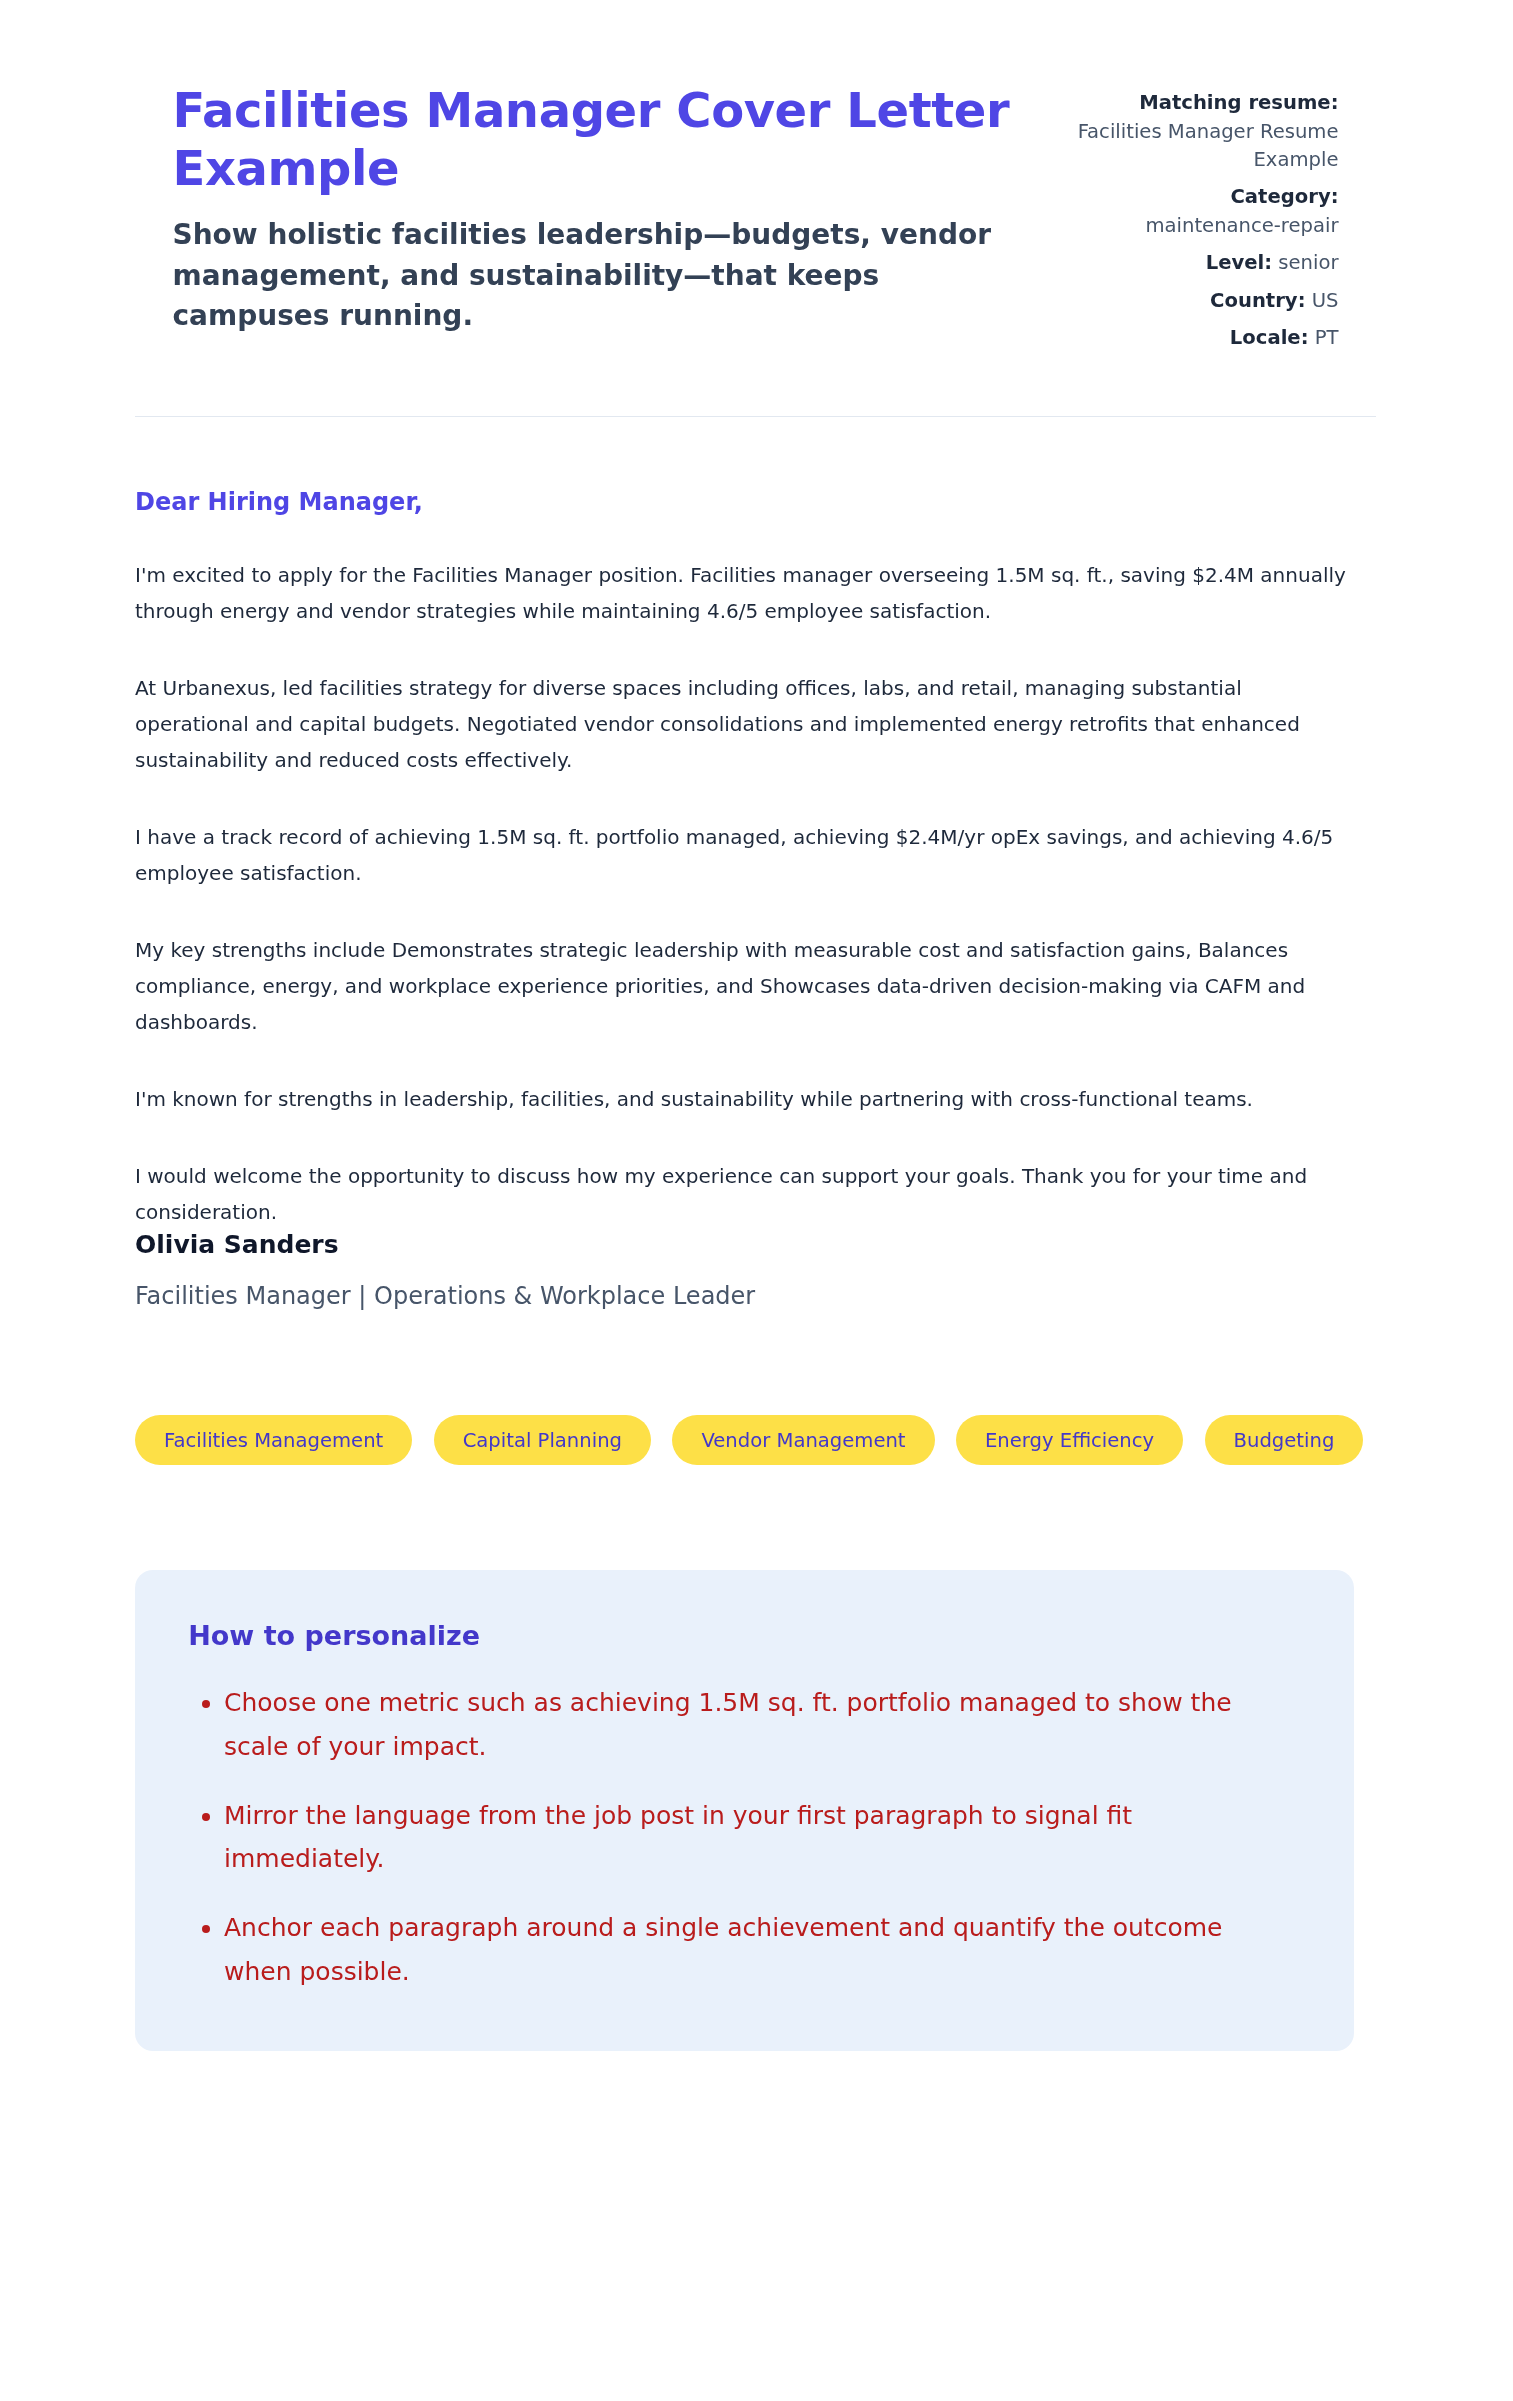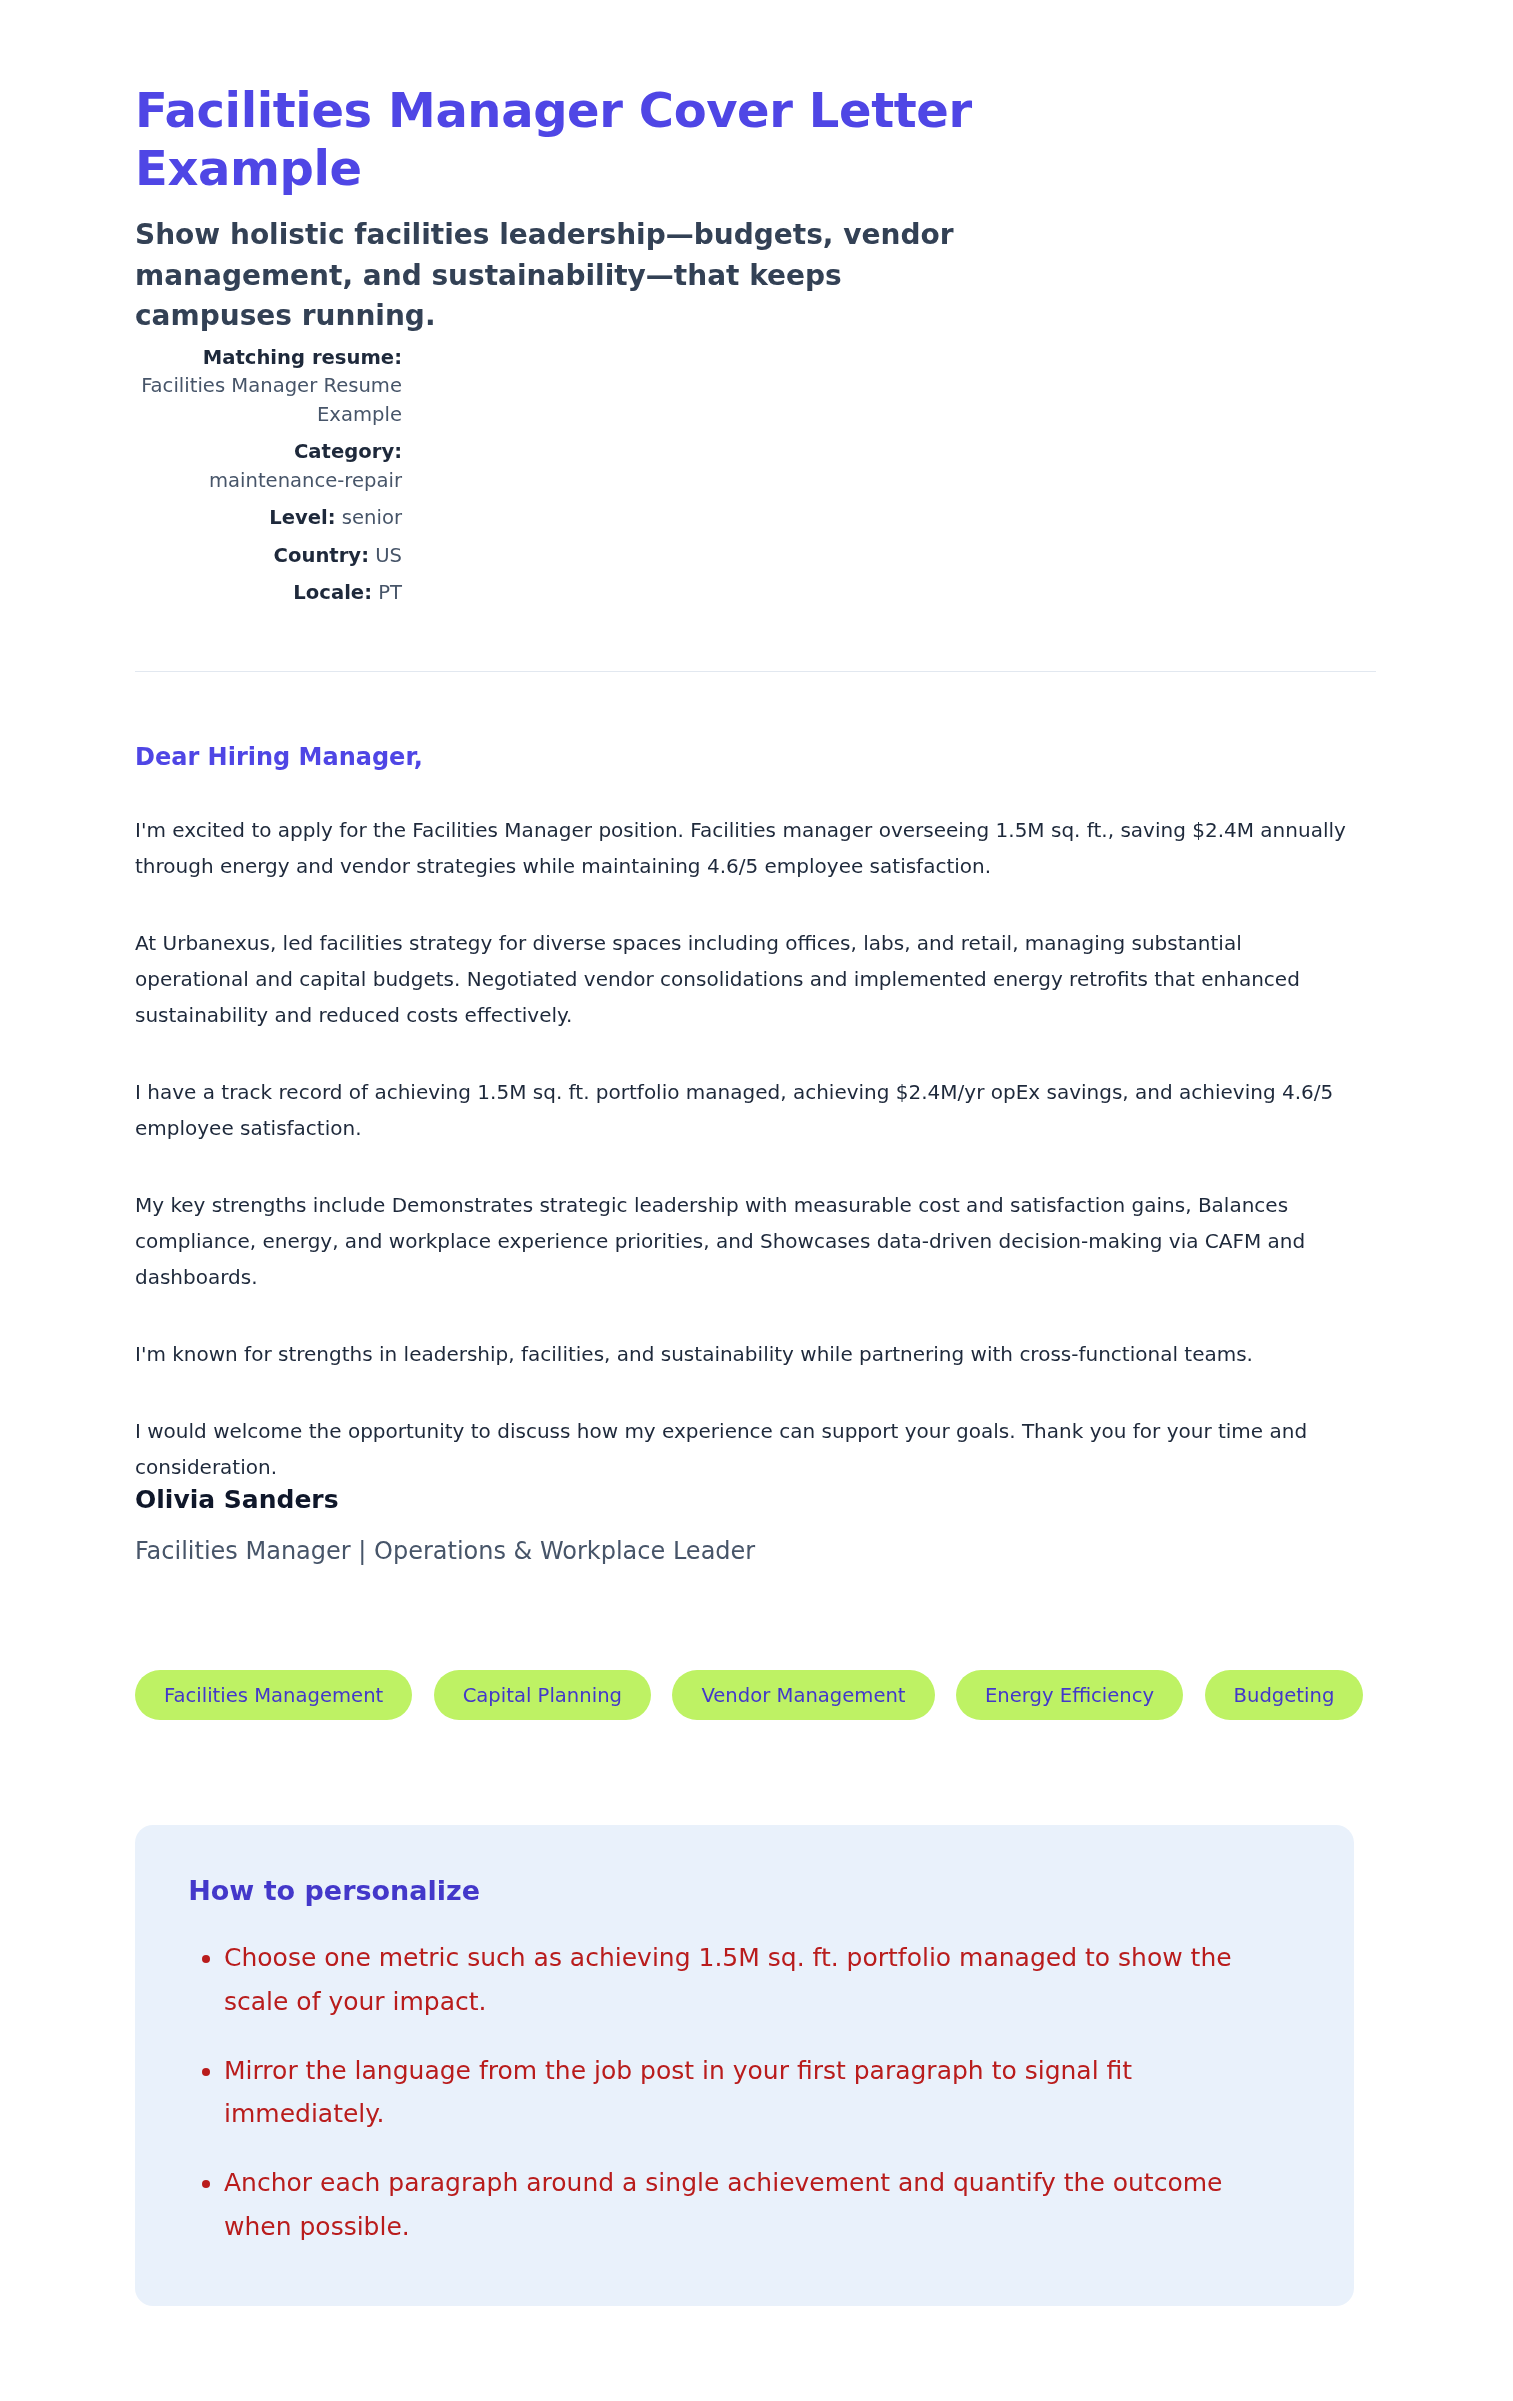--- a/index.html
+++ b/index.html
@@ -16,21 +16,20 @@
     width: 1241px;
     margin-left: 135px;
     padding-top: 82px;
   }
 
   
   .header {
     display: flex;
     justify-content: center;
     align-items: flex-start;
-    flex-direction: column;
   }
   .header-left { width: 899px; }
   .page-title {
     color: #4f46e5;
     font-size: 48px;
     line-height: 1.2;
     font-weight: 800;
     letter-spacing: -0.4px;
   }
   .page-subtitle {
@@ -93,21 +92,21 @@
   }
 
   
   .tags {
     margin-top: 105px;
     display: flex;
     flex-wrap: wrap;
     gap: 21.4px;
   }
   .tag-pill {
-    background: #bef264;
+    background: #fde047;
     color: #4338ca;
     font-size: 19.6px;
     padding: 13.4px 29px;
     border-radius: 889px;
     white-space: nowrap;
     cursor: pointer;
   }
 
   
   .personalize-box {

